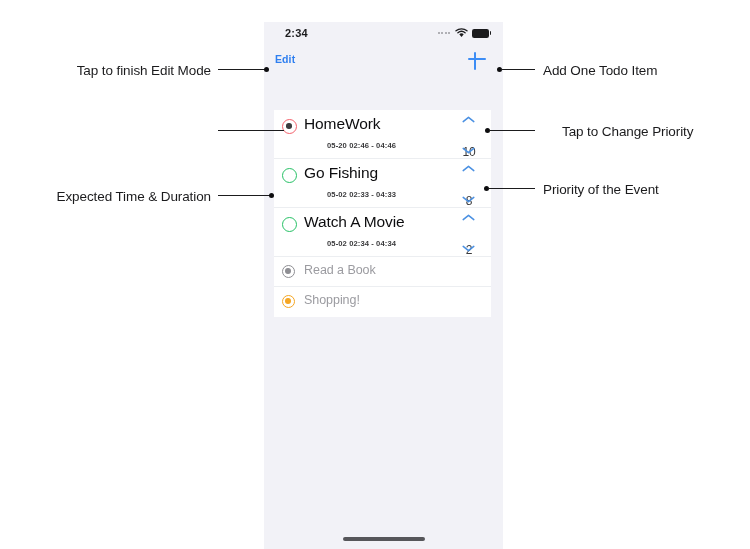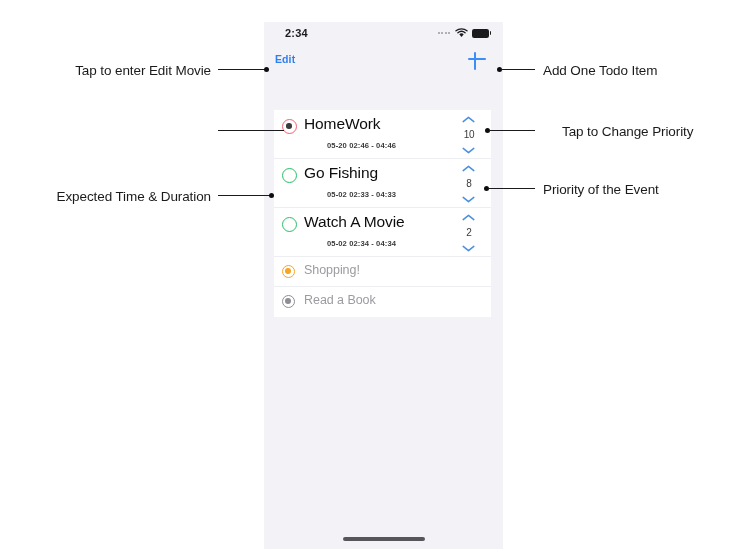--- a/index.html
+++ b/index.html
@@ -250,24 +250,24 @@
     position: absolute;
     left: 4px;
     width: 13px;
     height: 7px;
   }
   .chev.up { top: 0; }
   .chev.dn { bottom: 0; }
   .stepper .num {
     position: absolute;
     left: 0;
-    top: 13px;
+    top: 29px;
     width: 22px;
     text-align: center;
-    font-size: 10px;
+    font-size: 12px;
     color: #3a3a3c;
     letter-spacing: -0.2px;
   }
 
   
   .home-ind {
     position: absolute;
     left: 50%;
     transform: translateX(-50%);
     bottom: 8px;
@@ -381,39 +381,39 @@
             <path d="M1.2 5.6 L6.5 1.3 L11.8 5.6" stroke="#4a90e2" stroke-width="1.5" fill="none" stroke-linecap="round" stroke-linejoin="round"></path>
           </svg>
           <span class="num">2</span>
           <svg class="chev dn" viewBox="0 0 13 7">
             <path d="M1.2 1.4 L6.5 5.7 L11.8 1.4" stroke="#4a90e2" stroke-width="1.5" fill="none" stroke-linecap="round" stroke-linejoin="round"></path>
           </svg>
         </span>
       </div>
 
       <div class="row short">
+        <span class="dot" style="border-color:#8e8e93">
+          <span class="inner" style="background:#8e8e93"></span>
+        </span>
+        <span class="row-title">Read a Book</span>
+      </div>
+
+      <div class="row short">
         <span class="dot" style="border-color:#f5a623">
           <span class="inner" style="background:#f5a623"></span>
         </span>
         <span class="row-title">Shopping!</span>
       </div>
 
-      <div class="row short">
-        <span class="dot" style="border-color:#8e8e93">
-          <span class="inner" style="background:#8e8e93"></span>
-        </span>
-        <span class="row-title">Read a Book</span>
-      </div>
-
     </div>
 
     <div class="home-ind"></div>
   </div>
 
-  <div class="anno right-al" style="left:56px; top:63px; width:155px;">Tap to enter Edit Movie</div>
+  <div class="anno right-al" style="left:56px; top:63px; width:155px;">Tap to finish Edit Mode</div>
   <div class="lead" style="left:218px; top:69px; width:48px;"></div>
   <div class="lead-dot" style="left:264px; top:67px;"></div>
 
   <div class="lead" style="left:218px; top:130px; width:66px;"></div>
 
   <div class="anno right-al" style="left:30px; top:189px; width:181px;">Expected Time &amp; Duration</div>
   <div class="lead" style="left:218px; top:195px; width:53px;"></div>
   <div class="lead-dot" style="left:269px; top:193px;"></div>
 
   <div class="lead-dot" style="left:497px; top:67px;"></div>

